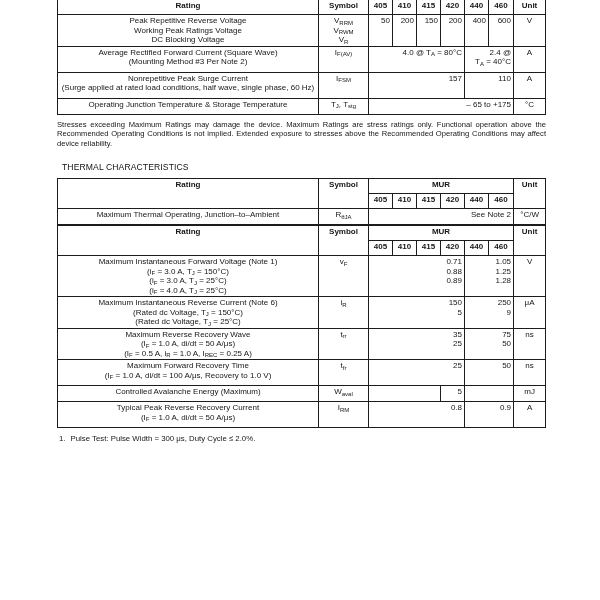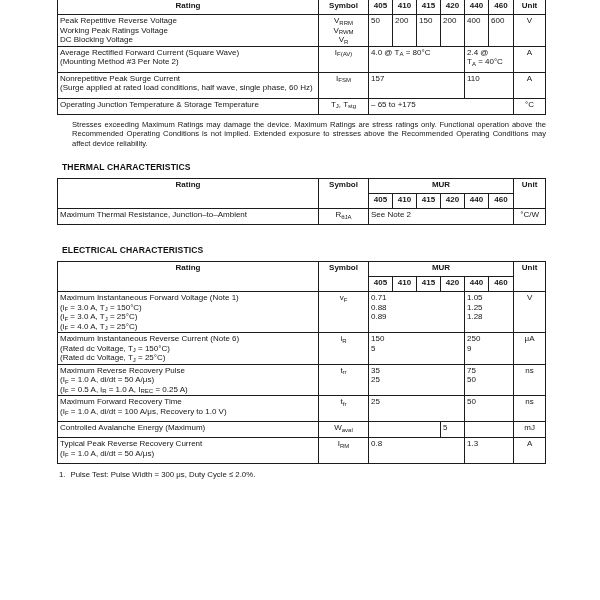--- a/index.html
+++ b/index.html
@@ -8,32 +8,32 @@
   .content{position:absolute;left:57px;top:0;width:489px;}
 
   table.ds{border-collapse:collapse;table-layout:fixed;width:489px;padding-left:46px;}
   table.ds td{border:1px solid #1c1c1c;font-size:8px;line-height:9.5px;padding:1px 2px;
               vertical-align:top;overflow:hidden;}
   table.cut-top td.toprow{border-top:none;}
 
   td.hdr{font-weight:bold;text-align:center;vertical-align:middle;height:12px;}
   td.hdr-b{font-weight:bold;text-align:center;vertical-align:bottom;padding-bottom:2px;}
   tr.model-row td{height:12px;}
-  td.rating{text-align:left;padding:2px 4px 2px 4px;}
+  td.rating{text-align:center;padding:2px 4px 2px 4px;}
   td.sym{text-align:center;}
-  td.val{text-align:left;}
+  td.val{text-align:right;}
   td.unit{text-align:center;}
   .vtop{vertical-align:top;padding-top:2px;}
   .vmid{vertical-align:middle;}
   .off1{padding-top:11px;}   
 
   sub{font-size:6px;line-height:0;position:relative;top:1.5px;vertical-align:baseline;}
 
-  p.note{margin:5px 0 0 15px;font-size:7.6px;line-height:9.6px;text-align:justify;color:#161616;}
-  h3.sec{margin:14px 0 6px 5px;font-size:8.6px;font-weight:bold;letter-spacing:.1px;color:#111;}
+  p.note{margin:5px 0 0 0;font-size:7.6px;line-height:9.6px;text-align:justify;color:#161616;}
+  h3.sec{margin:14px 0 6px 5px;font-size:8.6px;font-weight:normal;letter-spacing:.1px;color:#111;}
   p.footnote{margin:6px 0 0 2px;font-size:7.8px;color:#161616;}
   p.footnote .fn-num{margin-right:5px;}
 
   
   tr.h25 td{height:23px;}
   tr.h15 td{height:13px;}
 </style>
 </head>
 <body>
 
@@ -142,29 +142,28 @@
       </tr>
       <tr class="model-row">
         <td class="hdr">405</td>
         <td class="hdr">410</td>
         <td class="hdr">415</td>
         <td class="hdr">420</td>
         <td class="hdr">440</td>
         <td class="hdr">460</td>
       </tr>
       <tr class="h15">
-        <td class="rating">Maximum Thermal Resistance, Junction–to–Ambient</td>
+        <td class="rating">Maximum Thermal Operating, Junction–to–Ambient</td>
         <td class="sym vmid">R<sub>θJA</sub></td>
         <td class="val vmid" colspan="6">See Note 2</td>
         <td class="unit vmid">°C/W</td>
       </tr>
     </tbody>
       </table>
 
-    <h3 class="sec" style="margin-top:20px;">ELECTRICAL CHARACTERISTICS</h3>
 
     <table class="ds">
       <colgroup>
         <col style="width:261px">
           <col style="width:50px">
         <col style="width:24px">
           <col style="width:24px">
           <col style="width:24px">
         <col style="width:24px">
           <col style="width:24px">
@@ -221,21 +220,21 @@
         </td>
         <td class="val off1" colspan="2">
           <div>250</div>
           <div>9</div>
         </td>
         <td class="unit vtop">μA</td>
       </tr>
 
       <tr>
         <td class="rating">
-          <div>Maximum Reverse Recovery Pulse</div>
+          <div>Maximum Reverse Recovery Wave</div>
           <div>(I<sub>F</sub> = 1.0 A, di/dt = 50 A/μs)</div>
           <div>(I<sub>F</sub> = 0.5 A, i<sub>R</sub> = 1.0 A, I<sub>REC</sub> = 0.25 A)</div>
         </td>
         <td class="sym vtop">t<sub>rr</sub></td>
         <td class="val off1" colspan="4">
           <div>35</div>
           <div>25</div>
         </td>
         <td class="val off1" colspan="2">
           <div>75</div>
@@ -266,21 +265,21 @@
         <td class="unit vmid">mJ</td>
       </tr>
 
       <tr class="h25">
         <td class="rating">
           <div>Typical Peak Reverse Recovery Current</div>
           <div>(I<sub>F</sub> = 1.0 A, di/dt = 50 A/μs)</div>
         </td>
         <td class="sym vtop">I<sub>RM</sub></td>
         <td class="val vtop" colspan="4">0.8</td>
-        <td class="val vtop" colspan="2">1.3</td>
+        <td class="val vtop" colspan="2">0.9</td>
         <td class="unit vtop">A</td>
       </tr>
     </tbody>
       </table>
 
     <p class="footnote">
       <span class="fn-num">1.</span><span>Pulse Test: Pulse Width = 300 μs, Duty Cycle ≤ 2.0%.</span>
     </p>
 
   </div>

